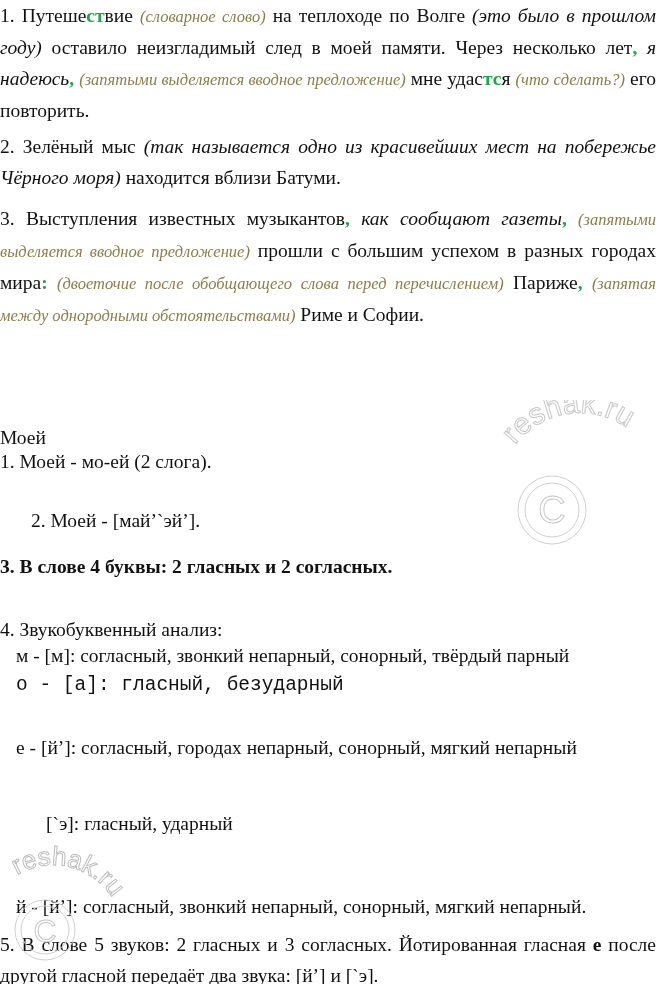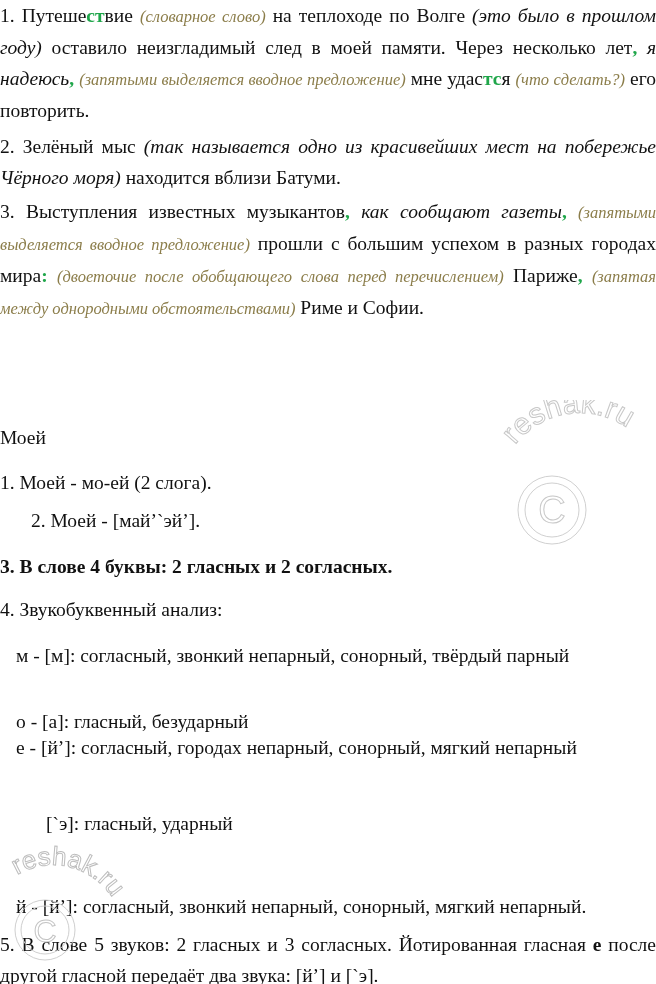--- a/index.html
+++ b/index.html
@@ -26,35 +26,35 @@
   <p style="top:0px;">
     <span>1. </span><span>Путеше</span><span class="g">ст</span><span>вие</span>
     <span class="note">(словарное слово)</span><span> на теплоходе по Волге </span><span class="it">(это было в прошлом году)</span><span> оставило неизгладимый след в моей памяти. Через несколько лет</span><span class="g">,</span><span class="it"> я надеюсь</span><span class="g">,</span>
     <span class="note">(запятыми выделяется вводное предложение)</span><span> мне удас</span><span class="g">тс</span><span>я </span><span class="note">(что сделать?)</span><span> его повторить.</span>
   </p>
 
   <p style="top:131px;">
     <span>2. </span><span>Зелёный мыс </span><span class="it">(так называется одно из красивейших мест на побережье Чёрного моря)</span><span> находится вблизи Батуми.</span>
   </p>
 
-  <p style="top:196px;">
+  <p style="top:203px;">
     <span>3. </span><span>Выступления известных музыкантов</span><span class="g">,</span><span class="it"> как сообщают газеты</span><span class="g">,</span>
     <span class="note">(запятыми выделяется вводное предложение)</span><span> прошли с большим успехом в разных городах мира</span><span class="g">:</span>
     <span class="note">(двоеточие после обобщающего слова перед перечислением)</span><span> Париже</span><span class="g">,</span>
     <span class="note">(запятая между однородными обстоятельствами)</span><span> Риме и Софии.</span>
   </p>
 
   <p style="top:422px;">Моей</p>
-  <p style="top:467px;">1. Моей - мо-ей (2 слога).</p>
+  <p style="top:446px;">1. Моей - мо-ей (2 слога).</p>
   <p style="top:505px;margin-left:31px;">2. Моей - [май’`эй’].</p>
   <p style="top:551px;font-weight:bold;">3. В слове 4 буквы: 2 гласных и 2 согласных.</p>
-  <p style="top:594px;">4. Звукобуквенный анализ:</p>
+  <p style="top:614px;">4. Звукобуквенный анализ:</p>
 
   <p class="ind" style="top:640px;">м - [м]: согласный, звонкий непарный, сонорный, твёрдый парный</p>
-  <p class="ind" style="top:706px;">о - [а]: гласный, безударный</p>
+  <p class="ind" style="top:670px;font-family:Liberation Mono, monospace;">о - [а]: гласный, безударный</p>
   <p class="ind" style="top:732px;">е - [й’]: согласный, городах непарный, сонорный, мягкий непарный</p>
   <p class="ind2" style="top:808px;">[`э]: гласный, ударный</p>
   <p class="ind" style="top:891px;">й - [й’]: согласный, звонкий непарный, сонорный, мягкий непарный.</p>
 
   <p style="top:929px;">
     <span>5. В слове 5 звуков: 2 гласных и 3 согласных. Йотированная гласная </span><span class="b">е</span><span> после другой гласной передаёт два звука: [й’] и [`э].</span>
   </p>
 
   <svg class="wm" style="left:480px;top:400px;" width="180" height="170" viewBox="0 0 180 170">
     <defs>

